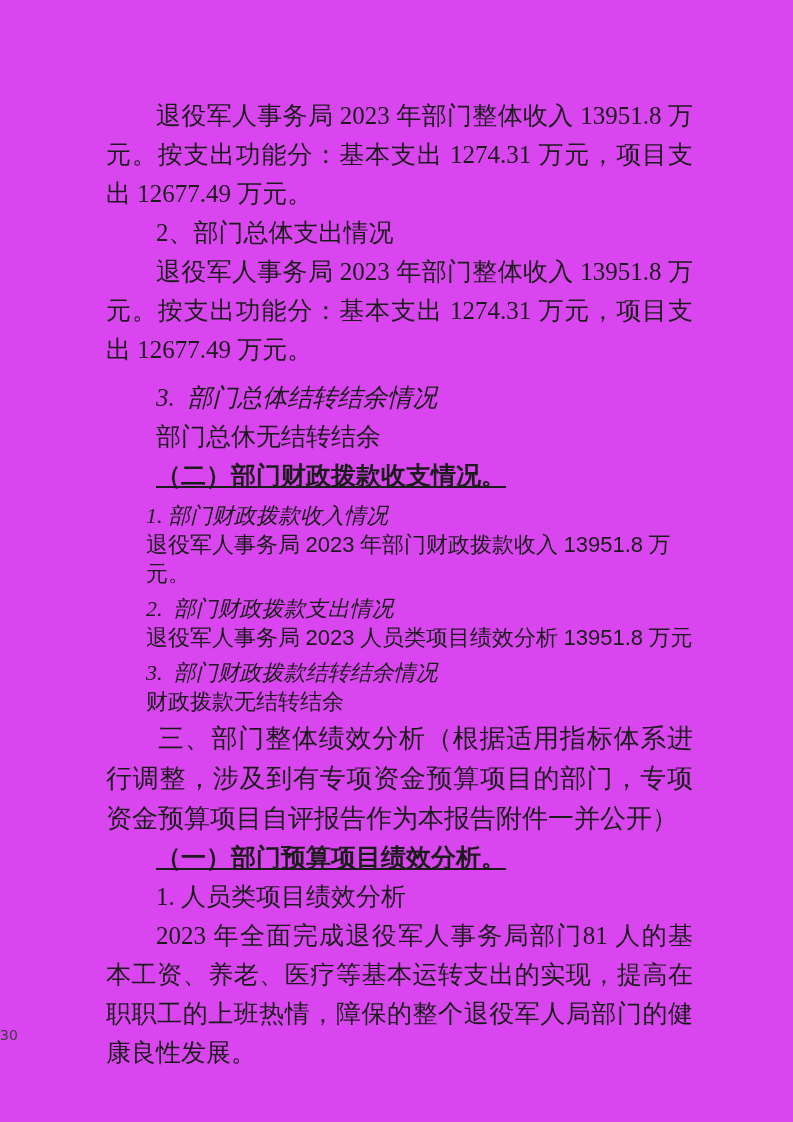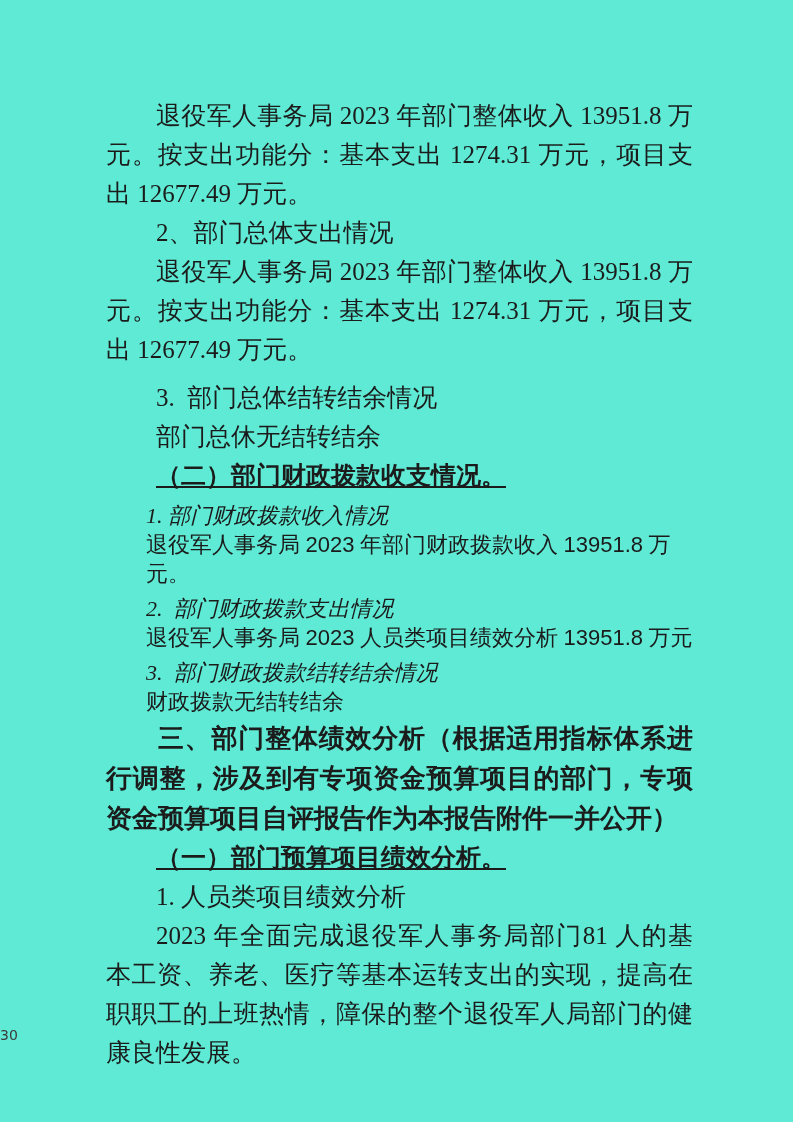--- a/index.html
+++ b/index.html
@@ -4,21 +4,21 @@
 <style>
   html, body {
     margin: 0;
     padding: 0;
     background: #ffffff;
   }
   .page {
     position: relative;
     width: 793px;
     height: 1122px;
-    background: #5eead4;
+    background: #d946ef;
     overflow: hidden;
     color: #1b1b1b;
     font-family: "Liberation Serif", "DejaVu Serif", serif;
   }
   .content {
     position: absolute;
     left: 106px;
     top: 96px;
     width: 587px;
   }
@@ -26,21 +26,21 @@
 
   
   .para {
     font-size: 25px;
     line-height: 39px;
     text-align: justify;
     text-indent: 2em;
     white-space: pre-wrap;
   }
   .single { text-align: left; }
-  .gap-top { margin-top: 9px; }
+  .gap-top { margin-top: 9px; font-style: italic; }
   .bold { font-weight: bold; text-decoration: underline; }
 
   
   .small {
     font-size: 22px;
     line-height: 29px;
     padding-left: 40px;
     text-indent: 0;
     text-align: left;
     white-space: pre-wrap;
@@ -48,21 +48,21 @@
   .small-head { margin-top: 6px; font-style: italic; }
 
   
   .sans-num {
     font-family: "Liberation Sans", "DejaVu Sans", sans-serif;
   }
 
   
   .hei {
     font-family: "Liberation Sans", "DejaVu Sans", sans-serif;
-    font-weight: bold;
+    font-weight: normal;
     font-size: 26px;
     line-height: 40px;
     margin-top: 2px;
     text-align: justify;
     text-indent: 2em;
     white-space: pre-wrap;
   }
 
   .footer {
     position: absolute;

